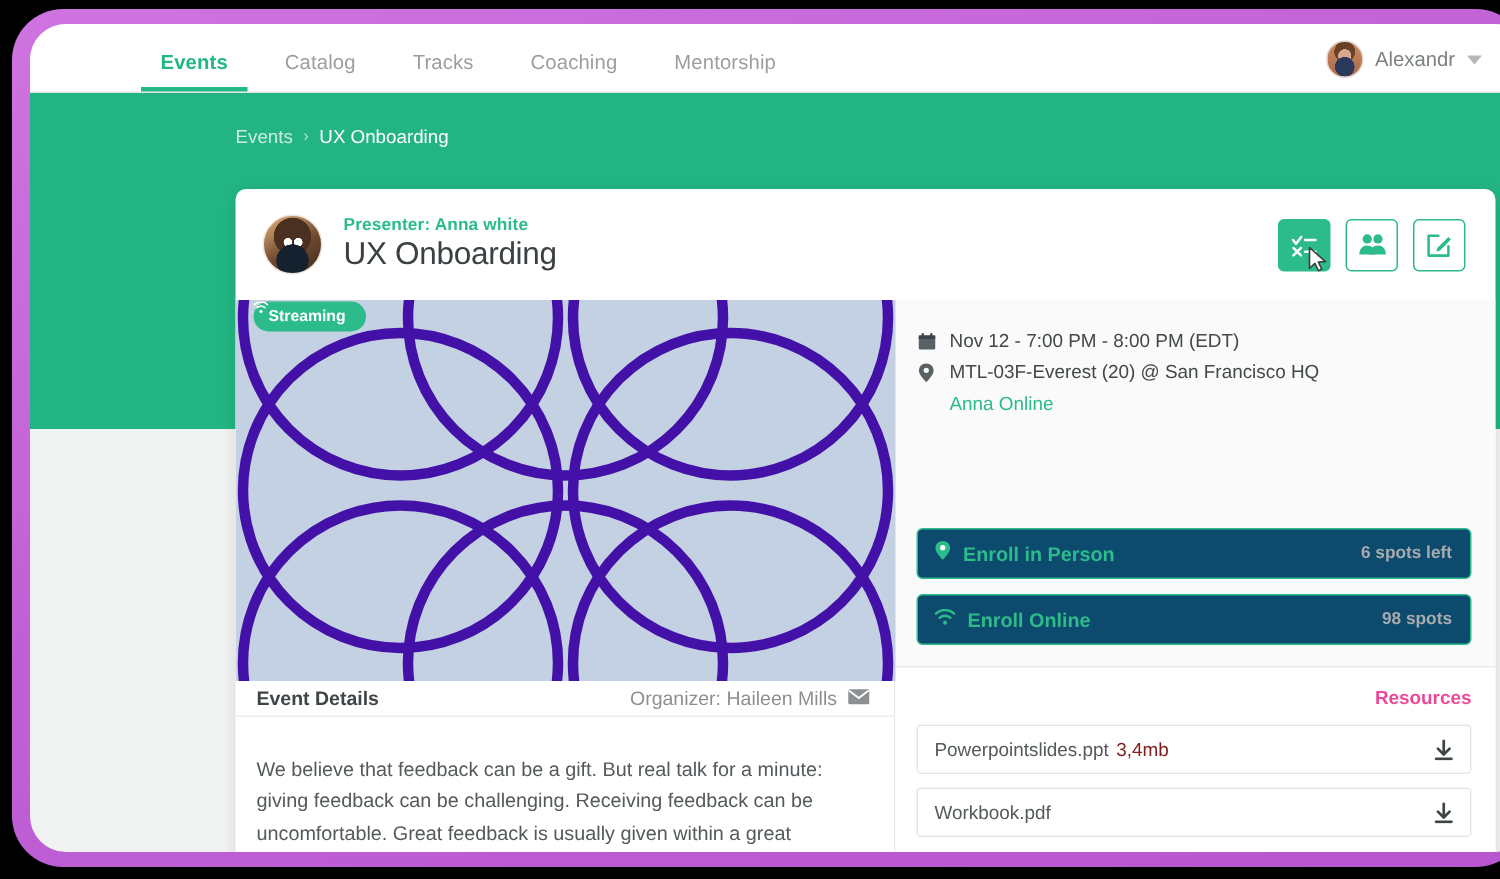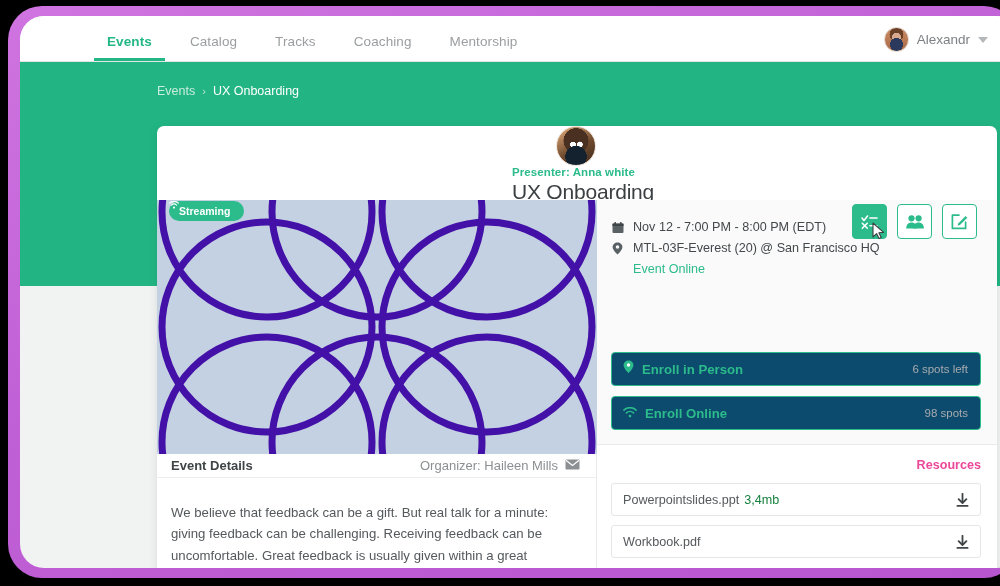--- a/index.html
+++ b/index.html
@@ -137,21 +137,20 @@
     box-shadow: 0 2px 10px rgba(0,0,0,.10);
     overflow: hidden;
   }
 
   
   #card-head {
     height: 74px;
     display: flex;
     align-items: center;
     padding: 0 20px 0 18px;
-    flex-direction: column;
   }
   #presenter-avatar {
     width: 40px; height: 40px; border-radius: 50%;
     flex: none;
     background:
       radial-gradient(circle at 50% 78%, #14212f 0 30%, transparent 31%),
       radial-gradient(circle at 42% 46%, #ffffff 0 9%, transparent 10%),
       radial-gradient(circle at 60% 46%, #ffffff 0 9%, transparent 10%),
       radial-gradient(circle at 50% 36%, #4a3021 0 40%, transparent 41%),
       linear-gradient(150deg, #e8b27e 0%, #6f4a2e 55%, #3d2a1c 100%);
@@ -262,42 +261,42 @@
     background: #0c4a6e;
     display: flex; align-items: center;
     padding: 0 12px 0 11px;
     margin-bottom: 10px;
     cursor: pointer;
   }
   .enroll-label {
     font-size: 13.2px; font-weight: bold; color: #2cbb8b;
     margin-left: 8px;
   }
-  .enroll-spots { margin-left: auto; font-size: 11.5px; color: #a7abad; }
+  .enroll-spots { margin-left: auto; font-size: 11.5px; color: #a7abad; font-weight: bold; }
 
   #resources-wrap {
     border-top: 1px solid #e9eaeb;
     margin-top: 14px;
     padding: 13px 16px 14px 14px;
     background: #ffffff;
     min-height: 120px;
   }
   #resources-title { font-size: 12.6px; font-weight: bold; color: #ec4899; margin-bottom: 11px; text-align: right; }
   .resource-row {
     height: 33px;
     border: 1px solid #e4e6e7;
     border-radius: 3px;
     display: flex; align-items: center;
     padding: 0 11px 0 11px;
     margin-bottom: 9px;
     background: #ffffff;
     cursor: pointer;
   }
   .res-name { font-size: 12.6px; color: #54595c; }
-  .res-size { font-size: 12.6px; color: #15803d; margin-left: 5px; text-align: center; }
+  .res-size { font-size: 12.6px; color: #7f1d1d; margin-left: 5px; text-align: center; }
   .res-dl { margin-left: auto; display: flex; }
 </style>
 </head>
 <body>
 
 <div id="stage">
   <div id="purple-frame"></div>
 
   <div id="window">
 
@@ -434,21 +433,21 @@
             </div>
             <div class="meta-row">
               <span class="mi">
                 <svg width="11" height="13" viewBox="0 0 11 13">
                   <path d="M5.5,0.4 C2.7,0.4 0.6,2.5 0.6,5.1 C0.6,8.2 5.5,12.6 5.5,12.6 C5.5,12.6 10.4,8.2 10.4,5.1 C10.4,2.5 8.3,0.4 5.5,0.4 Z" fill="#5a6164"></path>
                   <circle cx="5.5" cy="4.9" r="1.75" fill="#fafafa"></circle>
                 </svg>
               </span>
               <span>MTL-03F-Everest (20) @ San Francisco HQ</span>
             </div>
-            <div id="join-online">Event Online</div>
+            <div id="join-online">Anna Online</div>
           </div>
 
           <div id="enroll-wrap">
             <div class="enroll-btn">
               <span>
                 <svg width="11" height="14" viewBox="0 0 11 14">
                   <path d="M5.5,0.6 C2.7,0.6 0.6,2.7 0.6,5.3 C0.6,8.5 5.5,13.2 5.5,13.2 C5.5,13.2 10.4,8.5 10.4,5.3 C10.4,2.7 8.3,0.6 5.5,0.6 Z" fill="#2cbb8b"></path>
                   <circle cx="5.5" cy="5.1" r="1.75" fill="#ffffff"></circle>
                 </svg>
               </span>

